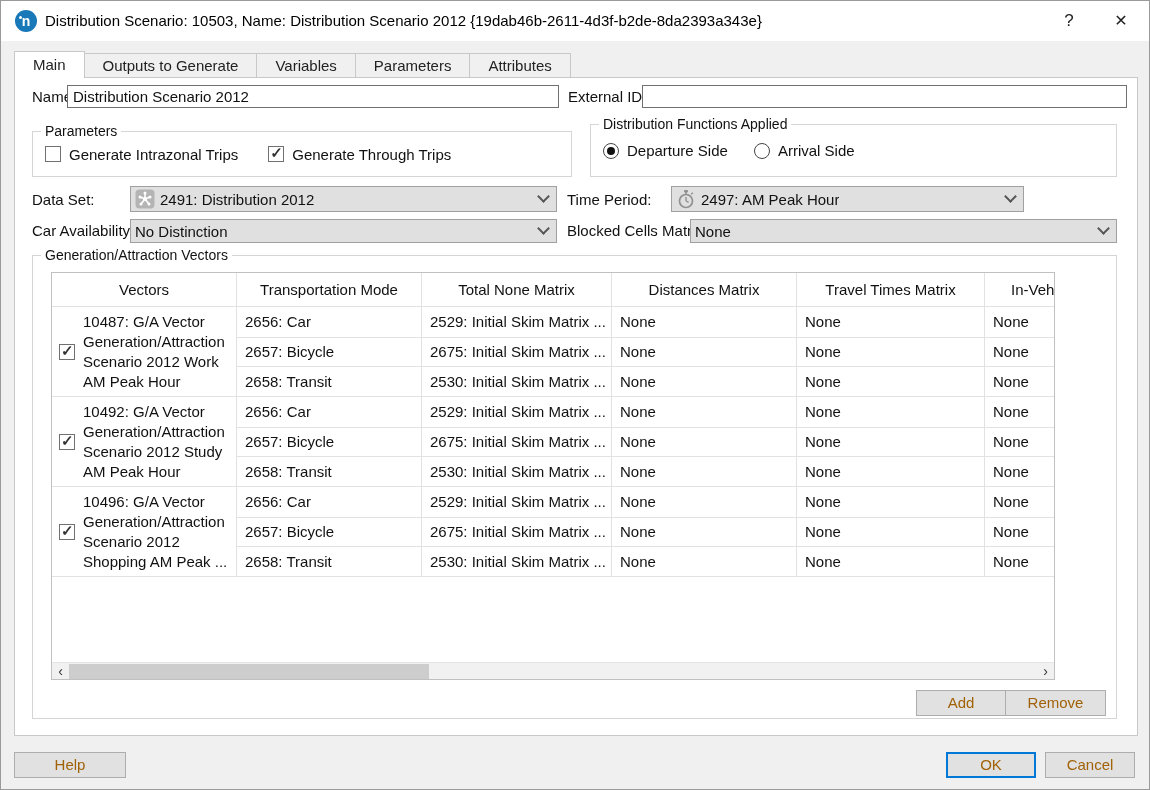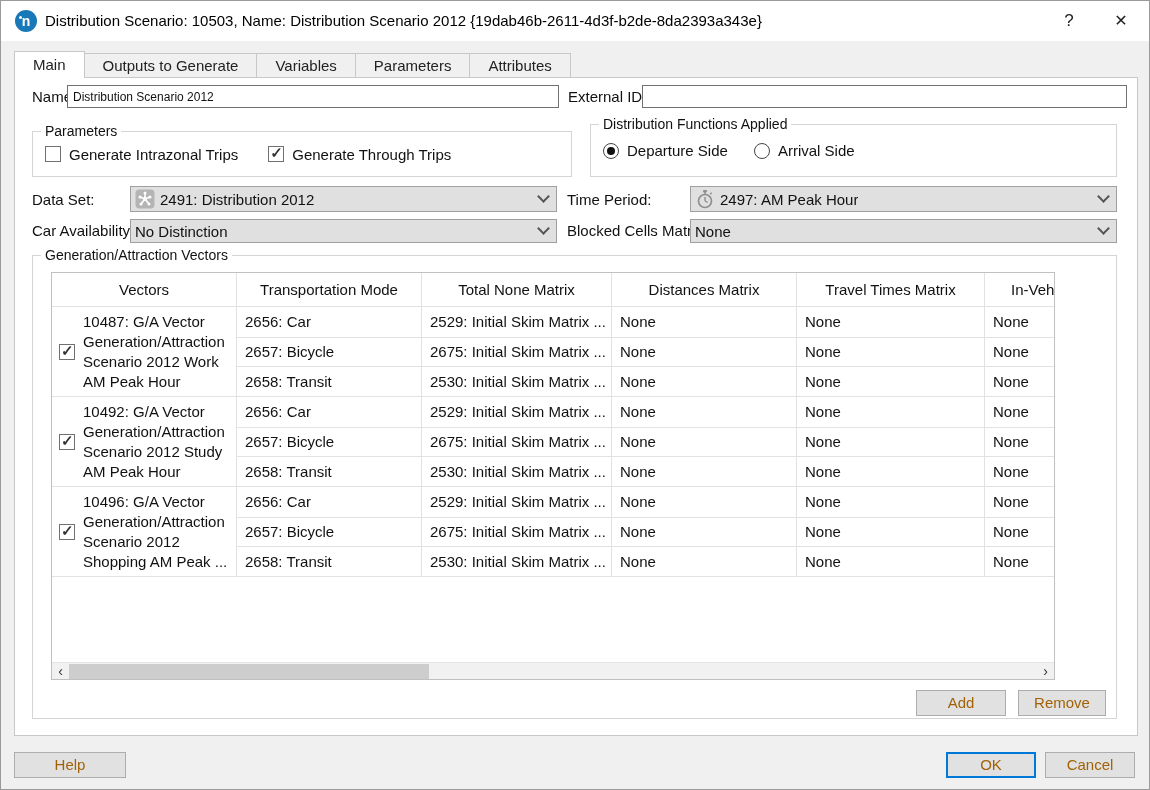--- a/index.html
+++ b/index.html
@@ -21,21 +21,21 @@
   .tabbar { position:absolute; left:13px; top:50px; height:26px; display:flex; align-items:flex-end; z-index:3; }
   .tab { height:24px; padding:0 18px; line-height:23px; background:#f0f0f0; border:1px solid #c8c8c8; border-bottom:none;
          margin-right:0; font-size:15px; color:#222; position:relative; }
   .tab + .tab { border-left:none; }
   .tab.active { background:#ffffff; height:27px; line-height:26px; border:1px solid #c8c8c8; border-bottom:none; margin-bottom:-1px; z-index:4; }
 
   
   .panel { position:absolute; left:13px; top:76px; width:1124px; height:659px; background:#ffffff; border:1px solid #c8c8c8; z-index:2; }
 
   .lbl { color:#111; white-space:nowrap; }
-  .txtin { border:1px solid #707070; background:#fff; height:23px; font-family:"Liberation Sans",sans-serif; font-size:12px; padding:0 5px; color:#111; }
+  .txtin { border:1px solid #707070; background:#fff; height:23px; font-family:"Liberation Sans",sans-serif; font-size:15px; padding:0 5px; color:#111; }
 
   .row-name { position:absolute; left:0; top:7px; width:100%; height:24px; }
   .row-name .lbl-name { position:absolute; left:17px; top:3px; }
   .row-name .in-name { position:absolute; left:52px; top:0; width:492px; }
   .row-name .lbl-ext { position:absolute; left:553px; top:3px; }
   .row-name .in-ext { position:absolute; left:627px; top:0; width:485px; }
 
   
   .groupbox { position:absolute; border:1px solid #d5d5d5; background:#fff; }
   .groupbox .gb-title { position:absolute; top:-9px; left:8px; background:#fff; padding:0 4px; font-size:14px; color:#111; }
@@ -55,21 +55,21 @@
   .dropdown { position:absolute; height:26px; background:#e0e0e0; border:1px solid #a0a0a0; display:flex; align-items:center; padding:0 24px 0 4px; }
   .dropdown.short { height:24px; }
   .dd-text { white-space:nowrap; overflow:hidden; }
   .dd-arrow { position:absolute; right:8px; top:50%; width:9px; height:9px; margin-top:-7px;
               border-right:2px solid #555; border-bottom:2px solid #555; transform:rotate(45deg); }
   .dd-icon { width:20px; height:20px; margin-right:5px; flex:0 0 auto; }
 
   .lbl-dataset { position:absolute; left:17px; top:113px; }
   .dd-dataset  { left:115px; top:108px; width:427px; }
   .lbl-timeper { position:absolute; left:552px; top:113px; }
-  .dd-timeper  { left:675px; top:108px; width:427px; }
+  .dd-timeper  { left:656px; top:108px; width:353px; }
   .lbl-carav   { position:absolute; left:17px; top:144px; }
   .dd-carav    { left:115px; top:141px; width:427px; }
   .lbl-blocked { position:absolute; left:552px; top:144px; }
   .dd-blocked  { left:675px; top:141px; width:427px; }
 
   
   .gb-vectors { left:17px; top:177px; width:1085px; height:464px; }
   .vtable { position:absolute; left:18px; top:16px; width:1004px; height:408px; border:1px solid #c0c0c0; background:#fff; overflow:hidden; }
   .thead { display:grid; grid-template-columns:185px 185px 190px 185px 188px 1fr; height:34px; }
   .thead .th { display:flex; align-items:center; justify-content:center; border-right:1px solid #e2e2e2; border-bottom:1px solid #e2e2e2;
@@ -85,21 +85,21 @@
   .subrow .td:last-child { border-right:none; }
 
   .hscroll { position:absolute; left:0; right:0; bottom:0; height:17px; background:#f1f1f1; border-top:1px solid #e5e5e5; }
   .hs-arrow { position:absolute; top:0; width:17px; height:17px; color:#333; font-size:14px; line-height:16px; text-align:center; }
   .hs-left { left:0; } .hs-right { right:0; }
   .hs-thumb { position:absolute; left:17px; top:1px; width:360px; height:15px; background:#cdcdcd; }
 
   .btn { background:#e1e1e1; border:1px solid #adadad; font-family:"Liberation Sans",sans-serif; font-size:15px; color:#a16207;
          text-align:center; line-height:24px; cursor:default; }
   .btn-add    { position:absolute; right:110px; top:434px; width:90px; height:26px; }
-  .btn-remove { position:absolute; right:10px;  top:434px; width:88px; height:26px; }
+  .btn-remove { position:absolute; right:10px;  top:434px; width:101px; height:26px; }
 
   
   .btn-help   { position:absolute; left:13px;  top:751px; width:112px; height:26px; }
   .btn-ok     { position:absolute; right:113px; top:751px; width:90px; height:26px; border:2px solid #0078d7; line-height:22px; }
   .btn-cancel { position:absolute; right:14px;  top:751px; width:90px; height:26px; }
 </style>
 </head>
 <body>
 
 <div class="dialog">

